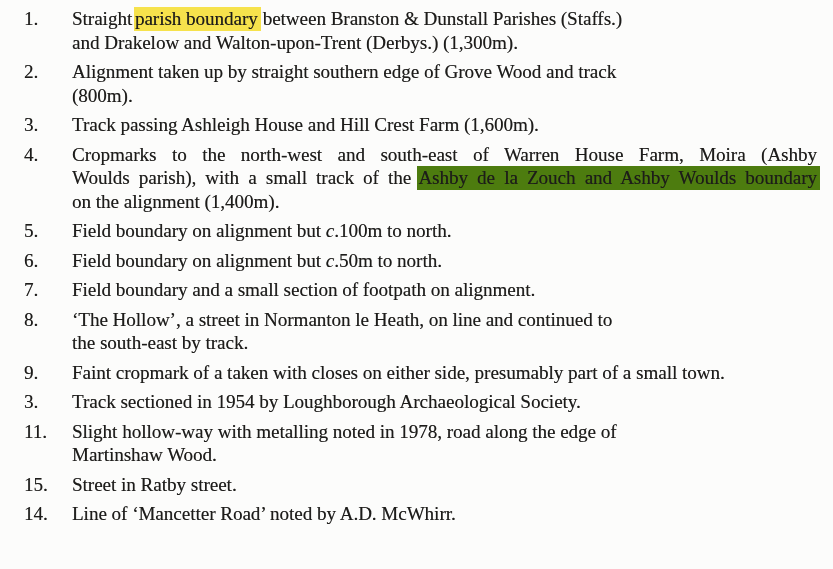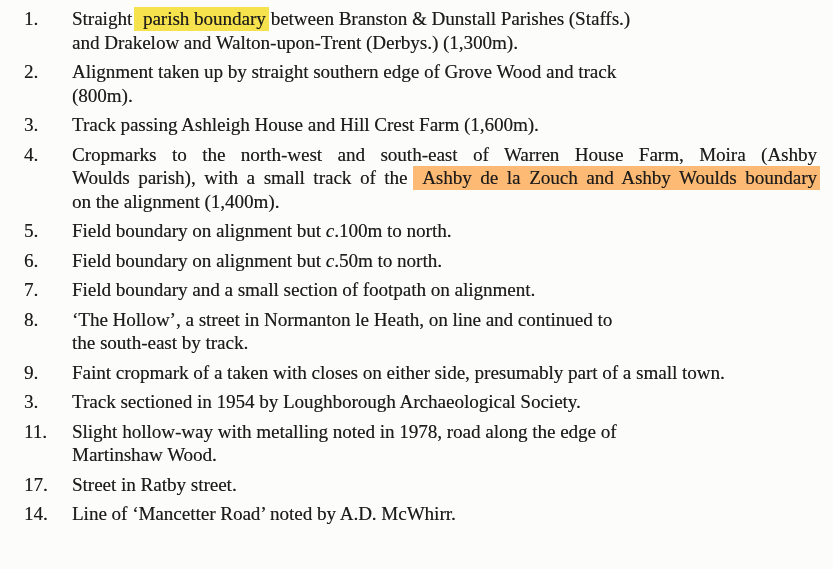--- a/index.html
+++ b/index.html
@@ -36,21 +36,21 @@
   .content {
     width: 745px;
   }
   .line { display: block; }
   .line.stretch {
     text-align: justify;
     -moz-text-align-last: justify;
     text-align-last: justify;
   }
   .hl {
-    padding: 1px 3px 2px 9px;
+    padding: 1px 3px 2px 1px;
     margin: -1px -3px -2px -3px;
     box-decoration-break: clone;
     -webkit-box-decoration-break: clone;
   }
   .it { font-style: italic; }
 </style>
 </head>
 <body>
 
 <div class="page">
@@ -72,21 +72,21 @@
       <div class="item">
         <div class="num">3.</div>
         <div class="content">
           <span class="line"><span>Track passing Ashleigh House and Hill Crest Farm (1,600m).</span></span>
         </div>
       </div>
       <div class="item">
         <div class="num">4.</div>
         <div class="content">
           <span class="line stretch"><span>Cropmarks to the north-west and south-east of Warren House Farm, Moira (Ashby</span></span>
-          <span class="line stretch"><span>Woulds parish), with a small track of the </span><span class="hl" style="background-color: #fdba74;">Ashby de la Zouch and Ashby Woulds boundary</span></span>
+          <span class="line stretch"><span>Woulds parish), with a small track of the </span><span class="hl" style="background-color: #4d7c0f;">Ashby de la Zouch and Ashby Woulds boundary</span></span>
           <span class="line"><span>on the alignment (1,400m).</span></span>
         </div>
       </div>
       <div class="item">
         <div class="num">5.</div>
         <div class="content">
           <span class="line"><span>Field boundary on alignment but </span><span class="it">c</span><span>.100m to north.</span></span>
         </div>
       </div>
       <div class="item">
@@ -121,21 +121,21 @@
         </div>
       </div>
       <div class="item">
         <div class="num">11.</div>
         <div class="content">
           <span class="line"><span>Slight hollow-way with metalling noted in 1978, road along the edge of</span></span>
           <span class="line"><span>Martinshaw Wood.</span></span>
         </div>
       </div>
       <div class="item">
-        <div class="num">17.</div>
+        <div class="num">15.</div>
         <div class="content">
           <span class="line"><span>Street in Ratby street.</span></span>
         </div>
       </div>
       <div class="item">
         <div class="num">14.</div>
         <div class="content">
           <span class="line"><span>Line of ‘Mancetter Road’ noted by A.D. McWhirr.</span></span>
         </div>
       </div>

